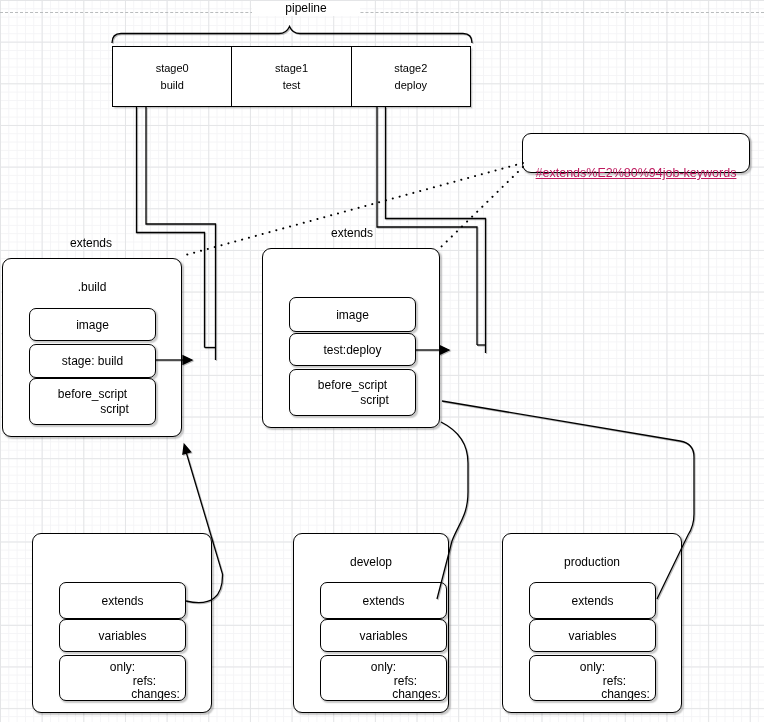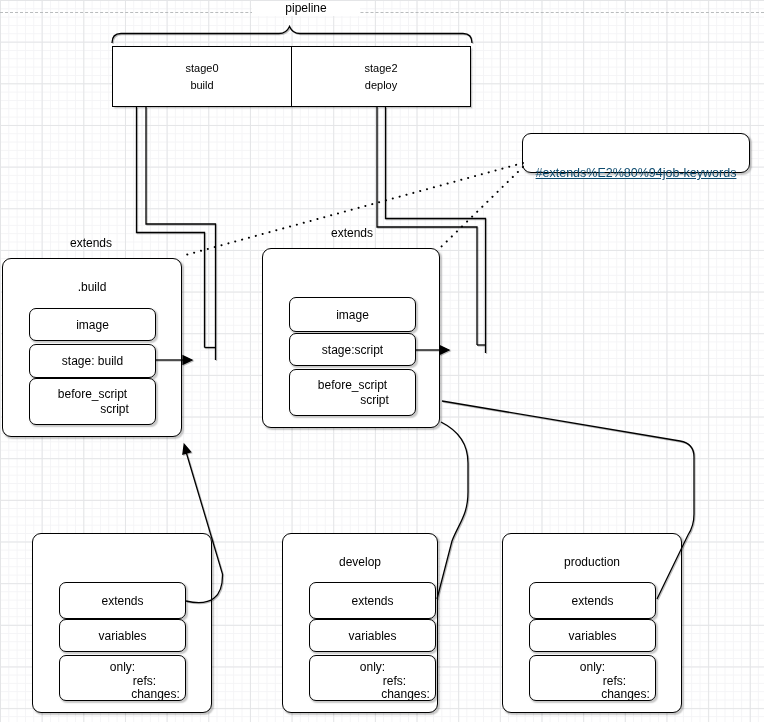--- a/index.html
+++ b/index.html
@@ -49,64 +49,68 @@
   <div id="dash-line"></div>
 
   <div class="abs lbl" id="pipeline-label" style="left:252px;top:1px;width:76px;height:15px;">pipeline</div>
 
   <div class="abs shape z3" id="stage-box" style="left:112px;top:46px;width:359px;height:61px;">
     <div class="stage-cell">
       <div>stage0</div>
       <div>build</div>
     </div>
     <div class="stage-cell">
+      <div>stage1</div>
+      <div>test</div>
+    </div>
+    <div class="stage-cell">
       <div>stage2</div>
       <div>deploy</div>
     </div>
   </div>
 
   <div class="abs shape rounded z3" style="left:522px;top:133px;width:228px;height:40px;
        display:flex;align-items:center;justify-content:center;">
-    <a class="doclink" style="font-size:12.5px;color:#0c4a6e;margin-top:40px;">#extends%E2%80%94job-keywords</a>
+    <a class="doclink" style="font-size:12.5px;color:#be185d;margin-top:40px;">#extends%E2%80%94job-keywords</a>
   </div>
 
   <div class="abs lbl z3" style="left:60px;top:236px;width:62px;">extends</div>
 
   <div class="abs shape rounded z3" style="left:2px;top:258px;width:180px;height:179px;padding-left:30px;">
     <div class="title" style="top:21px;">.build</div>
     <div class="abs shape cell" style="left:26px;top:49px;width:127px;height:33px;">image</div>
     <div class="abs shape cell" style="left:26px;top:85px;width:127px;height:34px;">stage: build</div>
     <div class="abs shape cell multiline" style="left:26px;top:119px;width:127px;height:47px;">
       <div>before_script</div>
       <div class="ind22">script</div>
     </div>
   </div>
 
   <div class="abs lbl z3" style="left:321px;top:226px;width:62px;">extends</div>
 
   <div class="abs shape rounded z3" style="left:262px;top:248px;width:178px;height:180px;">
     <div class="abs shape cell" style="left:26px;top:48px;width:127px;height:35px;">image</div>
-    <div class="abs shape cell" style="left:26px;top:84px;width:127px;height:33px;">stage:script</div>
+    <div class="abs shape cell" style="left:26px;top:84px;width:127px;height:33px;">test:deploy</div>
     <div class="abs shape cell multiline" style="left:26px;top:120px;width:127px;height:47px;">
       <div>before_script</div>
       <div class="ind22">script</div>
     </div>
   </div>
 
   <div class="abs shape rounded z3" style="left:32px;top:533px;width:180px;height:180px;">
     <div class="abs shape cell" style="left:26px;top:48px;width:127px;height:37px;">extends</div>
     <div class="abs shape cell" style="left:26px;top:85px;width:127px;height:33px;">variables</div>
     <div class="abs shape cell onlycell" style="left:26px;top:121px;width:127px;height:46px;">
       <div>only:</div>
       <div class="ind22">refs:</div>
       <div class="ind33">changes:</div>
     </div>
   </div>
 
-  <div class="abs shape rounded z3" style="left:282px;top:533px;width:156px;height:180px;text-decoration:underline;">
+  <div class="abs shape rounded z3" style="left:293px;top:533px;width:156px;height:180px;text-decoration:underline;">
     <div class="title" style="top:21px;">develop</div>
     <div class="abs shape cell" style="left:26px;top:48px;width:127px;height:37px;">extends</div>
     <div class="abs shape cell" style="left:26px;top:85px;width:127px;height:33px;">variables</div>
     <div class="abs shape cell onlycell" style="left:26px;top:121px;width:127px;height:46px;">
       <div>only:</div>
       <div class="ind22">refs:</div>
       <div class="ind33">changes:</div>
     </div>
   </div>
 

